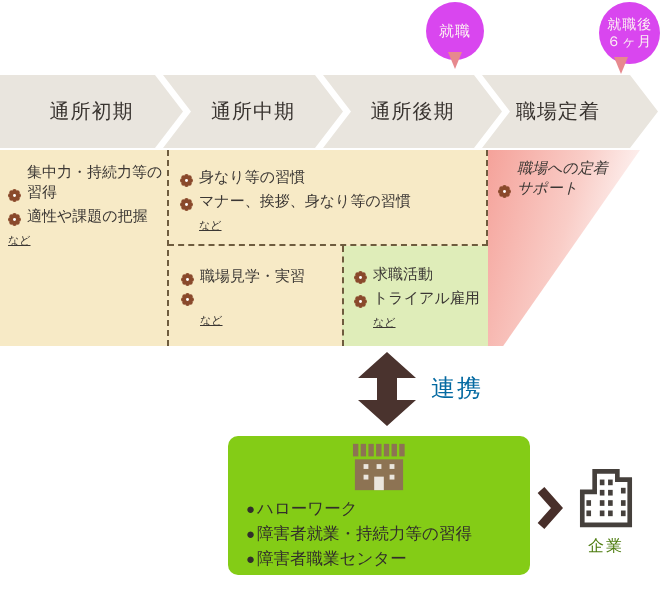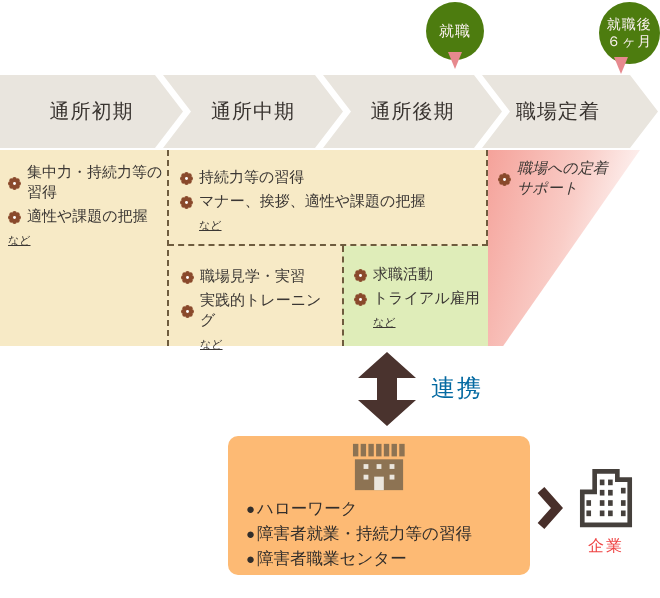--- a/index.html
+++ b/index.html
@@ -1,23 +1,23 @@
 <!DOCTYPE html>
 <html><head>
 <meta charset="utf-8">
 <style>
   * { margin:0; padding:0; box-sizing:border-box; }
   html,body { background:#ffffff; }
   body { font-family:"Liberation Sans","DejaVu Sans",sans-serif; color:#3b3734; }
   .stage { position:relative; width:660px; height:598px; background:#ffffff; overflow:hidden; }
 
   
-  .balloon { position:absolute; background:#4d7c0f; border-radius:50%;
+  .balloon { position:absolute; background:#d946ef; border-radius:50%;
              display:flex; align-items:center; justify-content:center;
-             color:#fdf3f3; text-align:left; font-size:14px; line-height:1.2; letter-spacing:1px; }
+             color:#fdf3f3; text-align:right; font-size:14px; line-height:1.2; letter-spacing:1px; }
   .balloon1 { left:426px; top:2px; width:58px; height:58px; font-size:15px; }
   .balloon2 { left:599px; top:2px; width:61px; height:62px; }
   .tail { position:absolute; width:0; height:0;
           border-left:7px solid transparent; border-right:7px solid transparent;
           border-top:17px solid #e7898e; }
   .tail1 { left:448px; top:52px; }
   .tail2 { left:614px; top:57px; }
 
   
   .band { position:absolute; left:0; top:75px; width:660px; height:73px; }
@@ -41,48 +41,48 @@
   .greenbox { position:absolute; left:342px; top:246px; width:146px; height:100px;
               background:#dfedb9; border-left:2px dashed #6e5c3e; }
 
   
   .wedge { position:absolute; left:488px; top:150px; width:152px; height:196px;
            background:linear-gradient(105deg,#f5a29a 0%,#f9cdc7 48%,#ffffff 88%);
            clip-path:polygon(0 0,100% 0,10% 100%,0 100%); }
 
   
   .blist { position:absolute; font-size:15px; line-height:20px; color:#3b3734; }
-  .brow { display:flex; align-items:center; margin-bottom:4px; }
+  .brow { display:flex; align-items:flex-end; margin-bottom:4px; }
   .flw { width:13px; height:13px; flex:0 0 13px; margin:3px 6px 0 0; }
   .note { font-size:11px; margin-top:1px; padding-left:19px;text-decoration:underline; }
   .note.noindent { padding-left:0; }
 
   .lst-early    { left:8px;   top:162px; width:160px; }
   .lst-habit    { left:180px; top:167px; width:300px; }
   .lst-training { left:181px; top:266px; width:155px; }
   .lst-jobs     { left:354px; top:264px; width:130px; }
   .lst-follow   { left:498px; top:158px; width:118px;font-style:italic; }
   .lst-early .btxt { max-width:146px; }
   .lst-follow .btxt { max-width:96px; }
 
   
   .linkarrow { position:absolute; left:356px; top:352px; }
   .linklabel { position:absolute; left:431px; top:372px; font-size:24px; letter-spacing:2px; color:#0369a1; }
 
   
   .agbox { position:absolute; left:228px; top:436px; width:302px; height:139px;
-           background:#fdba74; border-radius:10px; }
+           background:#84cc16; border-radius:10px; }
   .govicon { position:absolute; left:124px; top:7px; }
   .aglist { position:absolute; left:18px; top:60px; font-size:16.5px; line-height:25px; color:#322e2b; }
   .aglist .dot { margin-right:2px; font-size:15px; }
 
   
   .rchev { position:absolute; left:537px; top:486px; }
   .company { position:absolute; left:572px; top:458px; width:68px; text-align:center; }
-  .company .clabel { margin-top:2px; font-size:16px; letter-spacing:2px; color:#ef4444; }
+  .company .clabel { margin-top:2px; font-size:16px; letter-spacing:2px; color:#4d7c0f; }
 </style>
 </head>
 <body>
 
 <div class="stage">
 
   <div class="balloon balloon1">
     <span>就職</span>
   </div>
   <div class="tail tail1"></div>
@@ -163,38 +163,38 @@
             <circle cx="2.4" cy="7" r="2.4"></circle>
             <circle cx="11.6" cy="7" r="2.4"></circle>
             <circle cx="3.8" cy="3.8" r="2.4"></circle>
             <circle cx="10.2" cy="3.8" r="2.4"></circle>
             <circle cx="3.8" cy="10.2" r="2.4"></circle>
             <circle cx="10.2" cy="10.2" r="2.4"></circle>
             <circle cx="7" cy="7" r="3.4"></circle>
           </g>
           <circle cx="7" cy="7" r="1.6" fill="#ffffff"></circle>
         </svg>
-      <span class="btxt">持続力等の習得</span>
-    </div>
-    <div class="brow">
-      <svg class="flw" viewBox="0 0 14 14">
-          <g fill="#8a4a2c">
-            <circle cx="7" cy="2.4" r="2.4"></circle>
-            <circle cx="7" cy="11.6" r="2.4"></circle>
-            <circle cx="2.4" cy="7" r="2.4"></circle>
-            <circle cx="11.6" cy="7" r="2.4"></circle>
-            <circle cx="3.8" cy="3.8" r="2.4"></circle>
-            <circle cx="10.2" cy="3.8" r="2.4"></circle>
-            <circle cx="3.8" cy="10.2" r="2.4"></circle>
-            <circle cx="10.2" cy="10.2" r="2.4"></circle>
-            <circle cx="7" cy="7" r="3.4"></circle>
-          </g>
-          <circle cx="7" cy="7" r="1.6" fill="#ffffff"></circle>
-        </svg>
-      <span class="btxt">マナー、挨拶、適性や課題の把握</span>
+      <span class="btxt">身なり等の習慣</span>
+    </div>
+    <div class="brow">
+      <svg class="flw" viewBox="0 0 14 14">
+          <g fill="#8a4a2c">
+            <circle cx="7" cy="2.4" r="2.4"></circle>
+            <circle cx="7" cy="11.6" r="2.4"></circle>
+            <circle cx="2.4" cy="7" r="2.4"></circle>
+            <circle cx="11.6" cy="7" r="2.4"></circle>
+            <circle cx="3.8" cy="3.8" r="2.4"></circle>
+            <circle cx="10.2" cy="3.8" r="2.4"></circle>
+            <circle cx="3.8" cy="10.2" r="2.4"></circle>
+            <circle cx="10.2" cy="10.2" r="2.4"></circle>
+            <circle cx="7" cy="7" r="3.4"></circle>
+          </g>
+          <circle cx="7" cy="7" r="1.6" fill="#ffffff"></circle>
+        </svg>
+      <span class="btxt">マナー、挨拶、身なり等の習慣</span>
     </div>
     <div class="note">など</div>
   </div>
 
   <div class="blist lst-training">
     <div class="brow">
       <svg class="flw" viewBox="0 0 14 14">
           <g fill="#8a4a2c">
             <circle cx="7" cy="2.4" r="2.4"></circle>
             <circle cx="7" cy="11.6" r="2.4"></circle>
@@ -218,21 +218,20 @@
             <circle cx="2.4" cy="7" r="2.4"></circle>
             <circle cx="11.6" cy="7" r="2.4"></circle>
             <circle cx="3.8" cy="3.8" r="2.4"></circle>
             <circle cx="10.2" cy="3.8" r="2.4"></circle>
             <circle cx="3.8" cy="10.2" r="2.4"></circle>
             <circle cx="10.2" cy="10.2" r="2.4"></circle>
             <circle cx="7" cy="7" r="3.4"></circle>
           </g>
           <circle cx="7" cy="7" r="1.6" fill="#ffffff"></circle>
         </svg>
-      <span class="btxt">実践的トレーニング</span>
     </div>
     <div class="note">など</div>
   </div>
 
   <div class="blist lst-jobs">
     <div class="brow">
       <svg class="flw" viewBox="0 0 14 14">
           <g fill="#8a4a2c">
             <circle cx="7" cy="2.4" r="2.4"></circle>
             <circle cx="7" cy="11.6" r="2.4"></circle>

